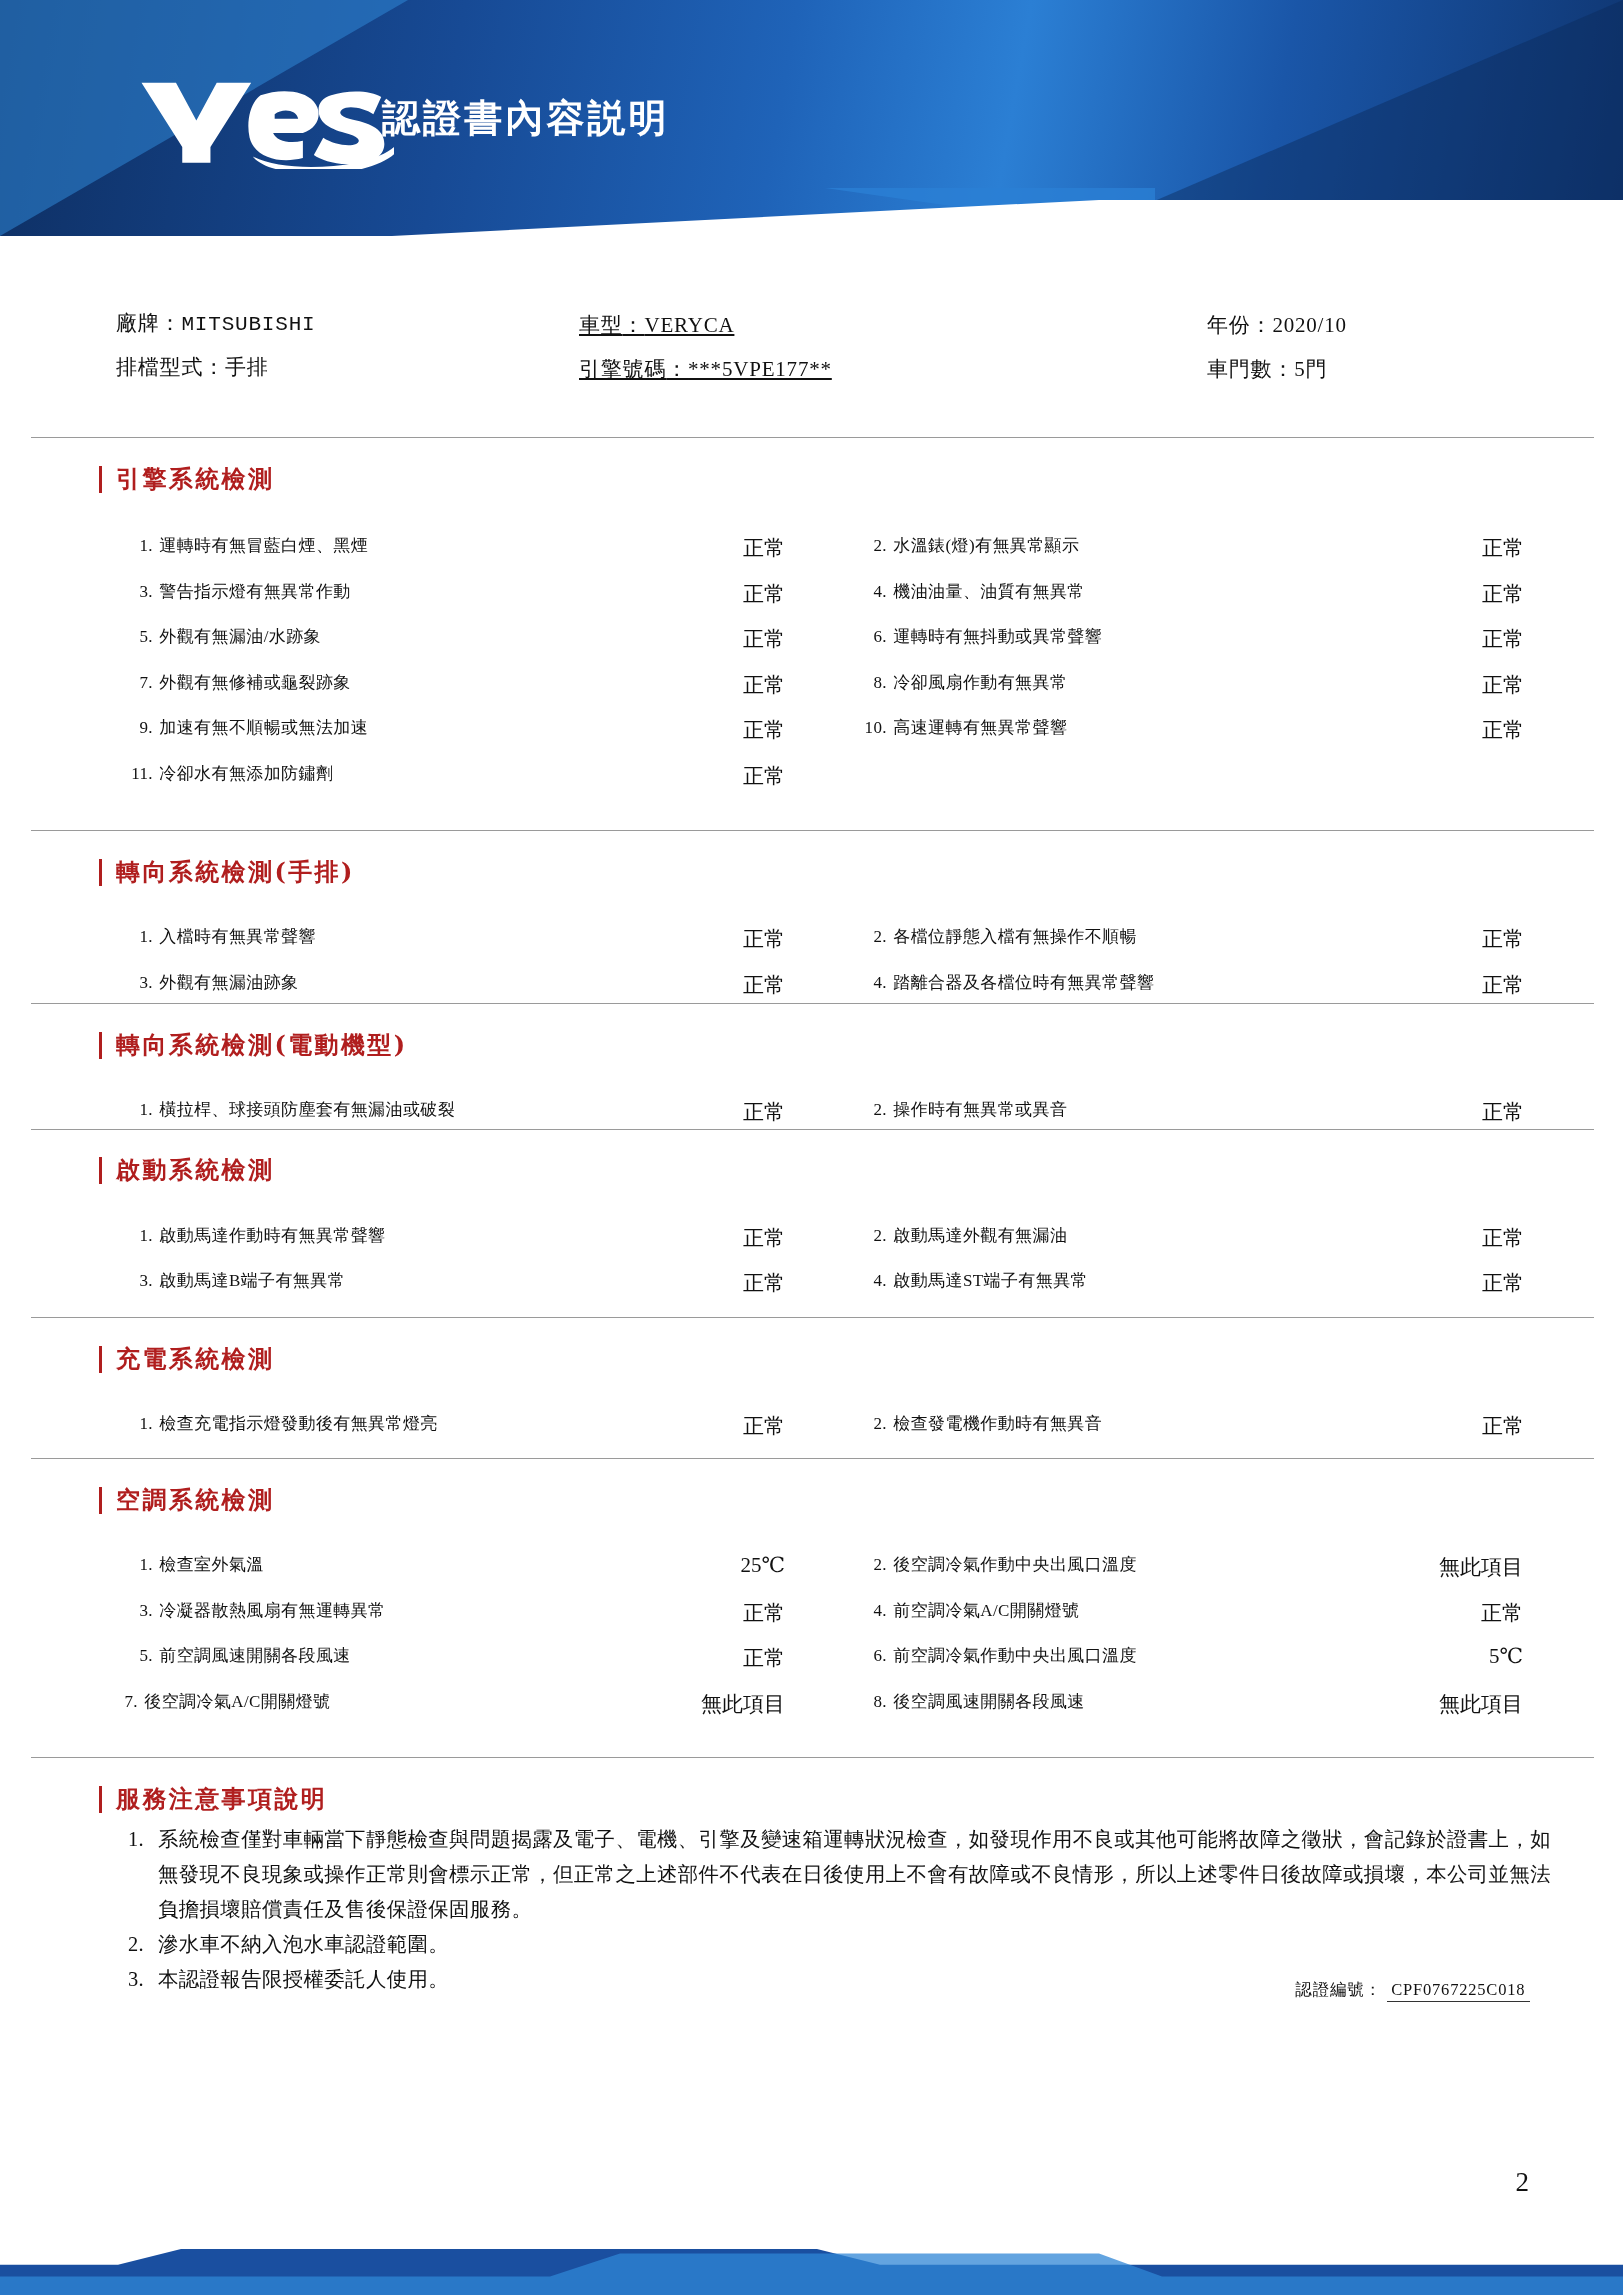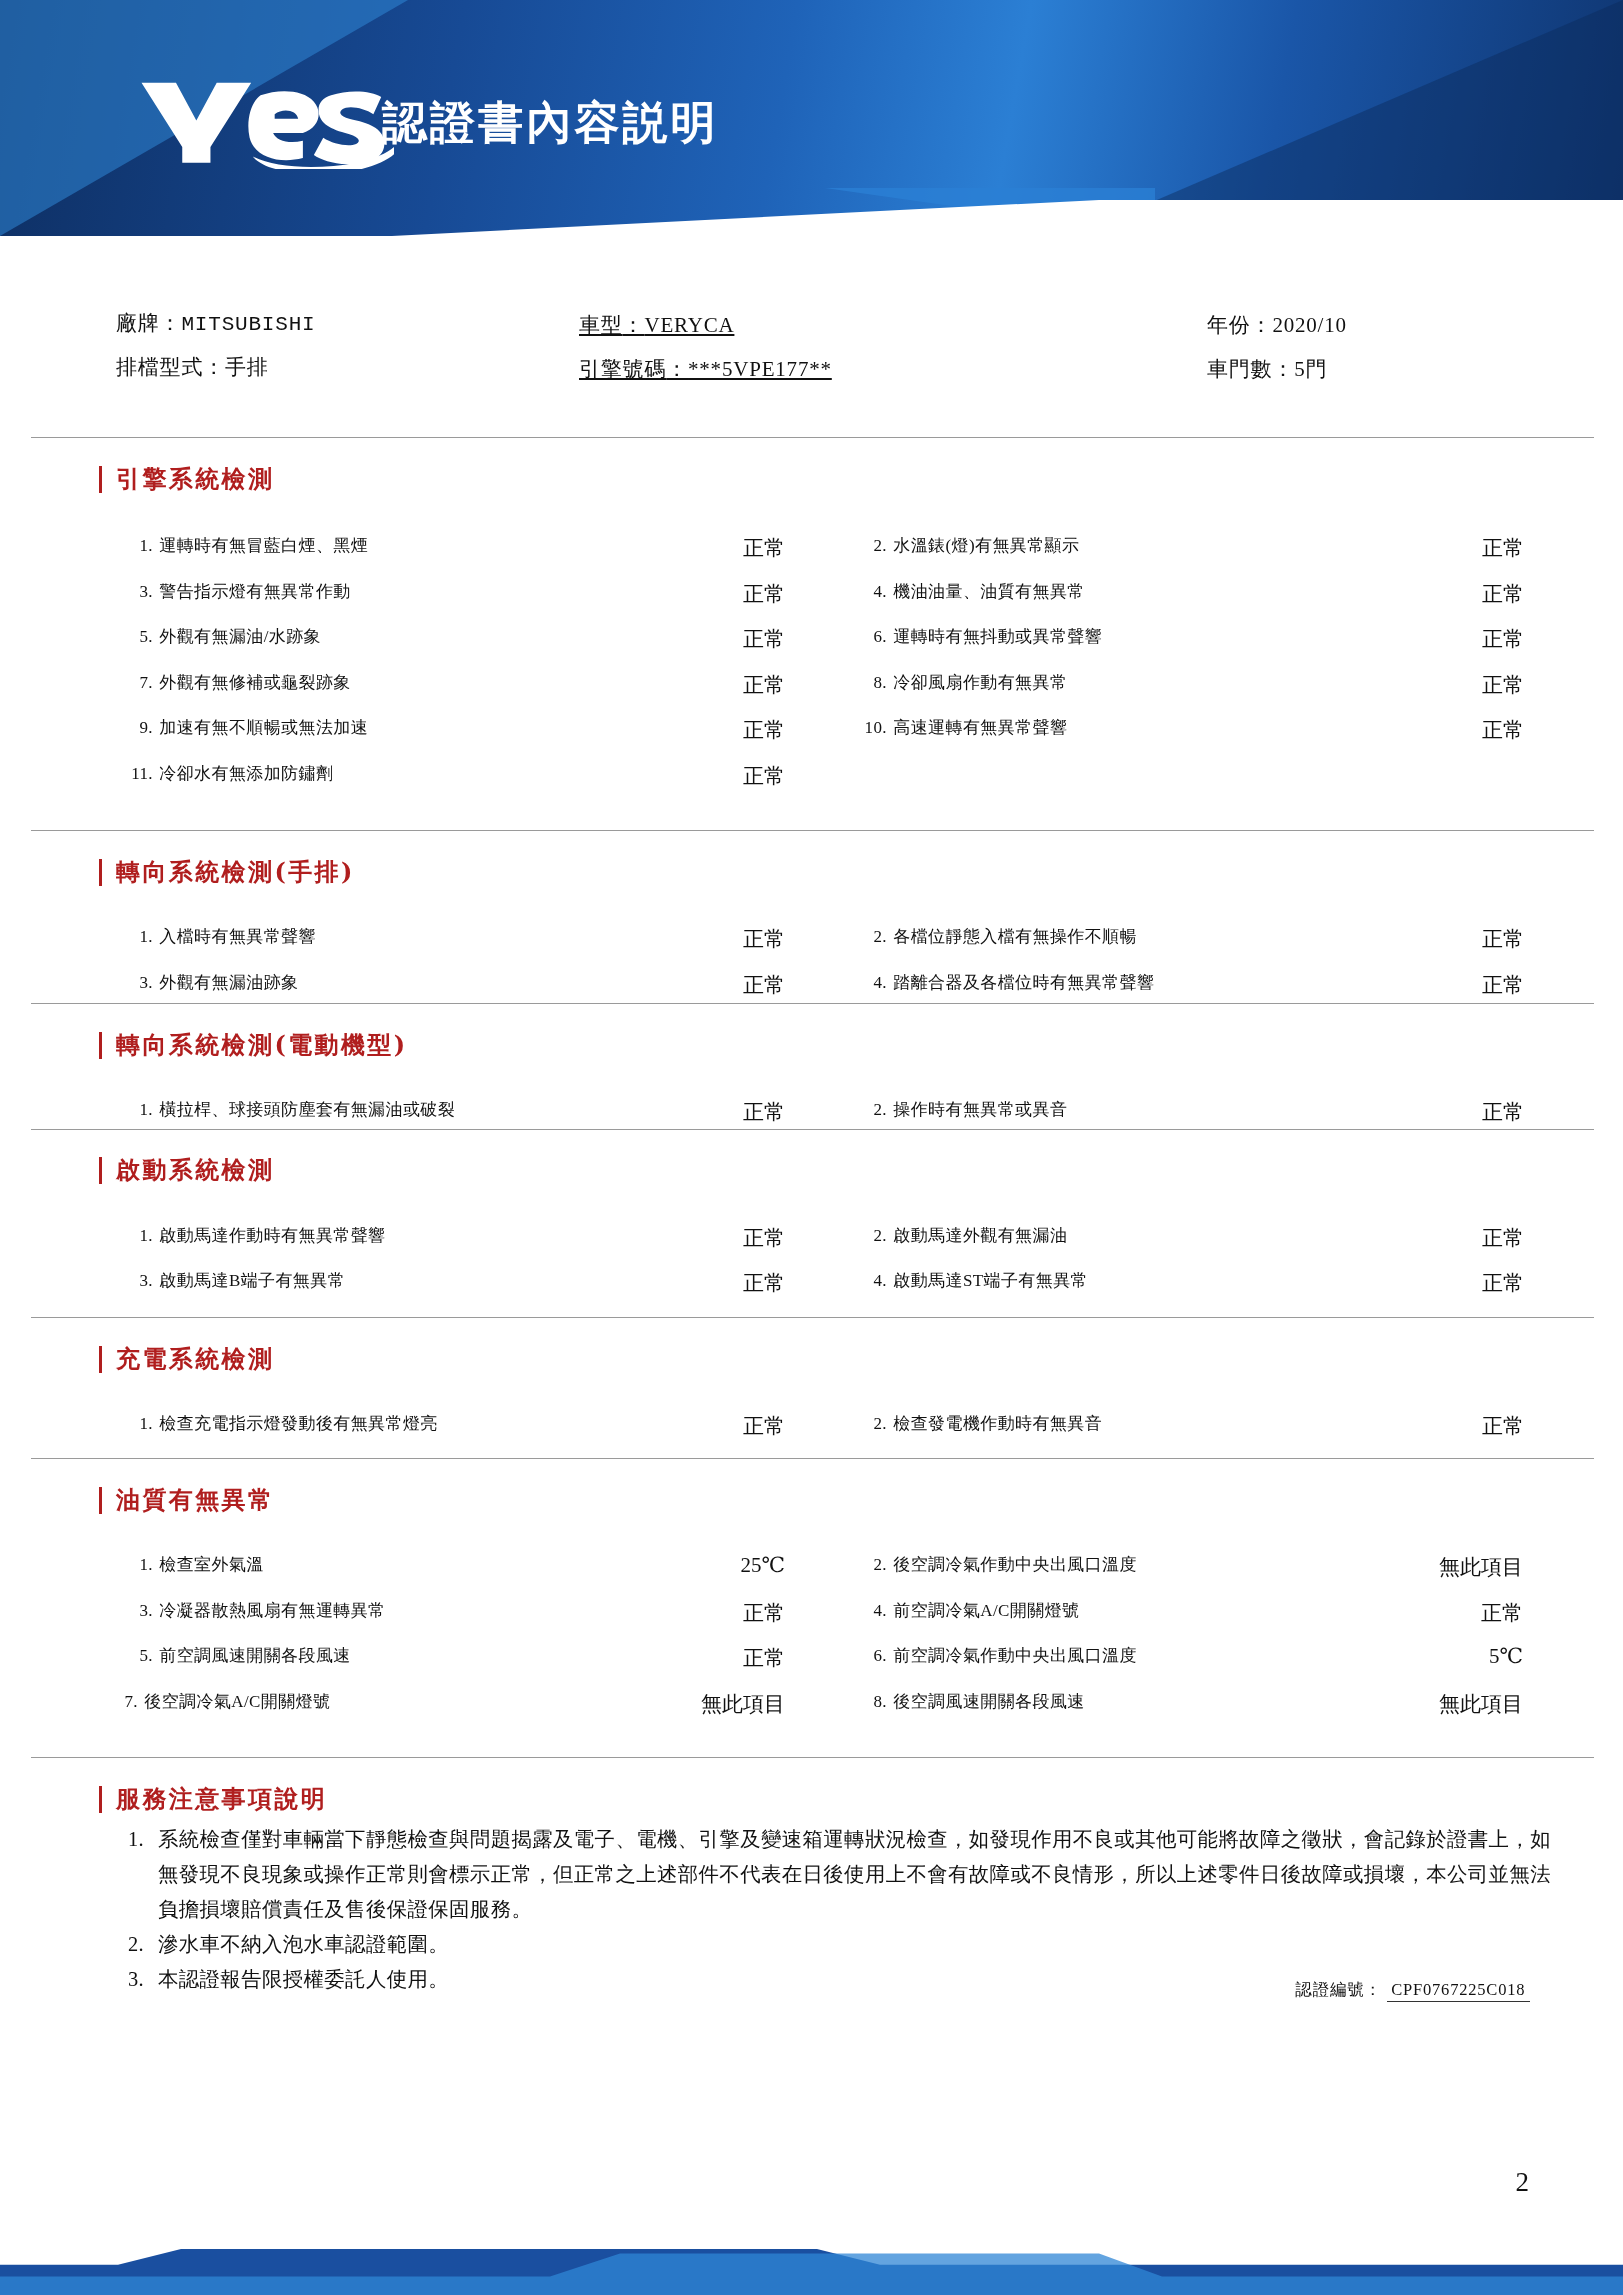--- a/index.html
+++ b/index.html
@@ -66,21 +66,21 @@
     position: absolute;
     left: 135px; top: 75px;
     width: 259px;
     height: 94px;
   }
   .logo svg { display: block; }
   .hdr-title {
     position: absolute;
     left: 382px;
     top: 93px;
-    font-size: 45px;
+    font-size: 38px;
     letter-spacing: 3.1px;
     color: #ffffff;
     font-family: "DejaVu Serif", "Liberation Serif", serif;
     font-weight: 600;
     white-space: nowrap;
   }
 
   
   .vinfo {
     position: absolute;
@@ -321,21 +321,21 @@
 <div class="item" style="left:852px; top:1269px"><span class="num">4.</span><span class="txt">啟動馬達ST端子有無異常</span></div>
 <div class="result" style="left:1414px; top:1269px; width:110px">正常</div>
 
 <div class="section-title" style="left:116px; top:1343px">充電系統檢測</div>
 
 <div class="item" style="left:118px; top:1412px"><span class="num">1.</span><span class="txt">檢查充電指示燈發動後有無異常燈亮</span></div>
 <div class="result" style="left:691px; top:1412px; width:94px">正常</div>
 <div class="item" style="left:852px; top:1412px"><span class="num">2.</span><span class="txt">檢查發電機作動時有無異音</span></div>
 <div class="result" style="left:1414px; top:1412px; width:110px">正常</div>
 
-<div class="section-title" style="left:116px; top:1484px">油質有無異常</div>
+<div class="section-title" style="left:116px; top:1484px">空調系統檢測</div>
 
 <div class="item" style="left:118px; top:1553px"><span class="num">1.</span><span class="txt">檢查室外氣溫</span></div>
 <div class="result" style="left:675px; top:1553px; width:110px">25℃</div>
 <div class="item" style="left:852px; top:1553px"><span class="num">2.</span><span class="txt">後空調冷氣作動中央出風口溫度</span></div>
 <div class="result" style="left:1382px; top:1553px; width:141px">無此項目</div>
 
 <div class="item" style="left:118px; top:1599px"><span class="num">3.</span><span class="txt">冷凝器散熱風扇有無運轉異常</span></div>
 <div class="result" style="left:675px; top:1599px; width:110px">正常</div>
 <div class="item" style="left:852px; top:1599px"><span class="num">4.</span><span class="txt">前空調冷氣A/C開關燈號</span></div>
 <div class="result" style="left:1382px; top:1599px; width:141px">正常</div>

